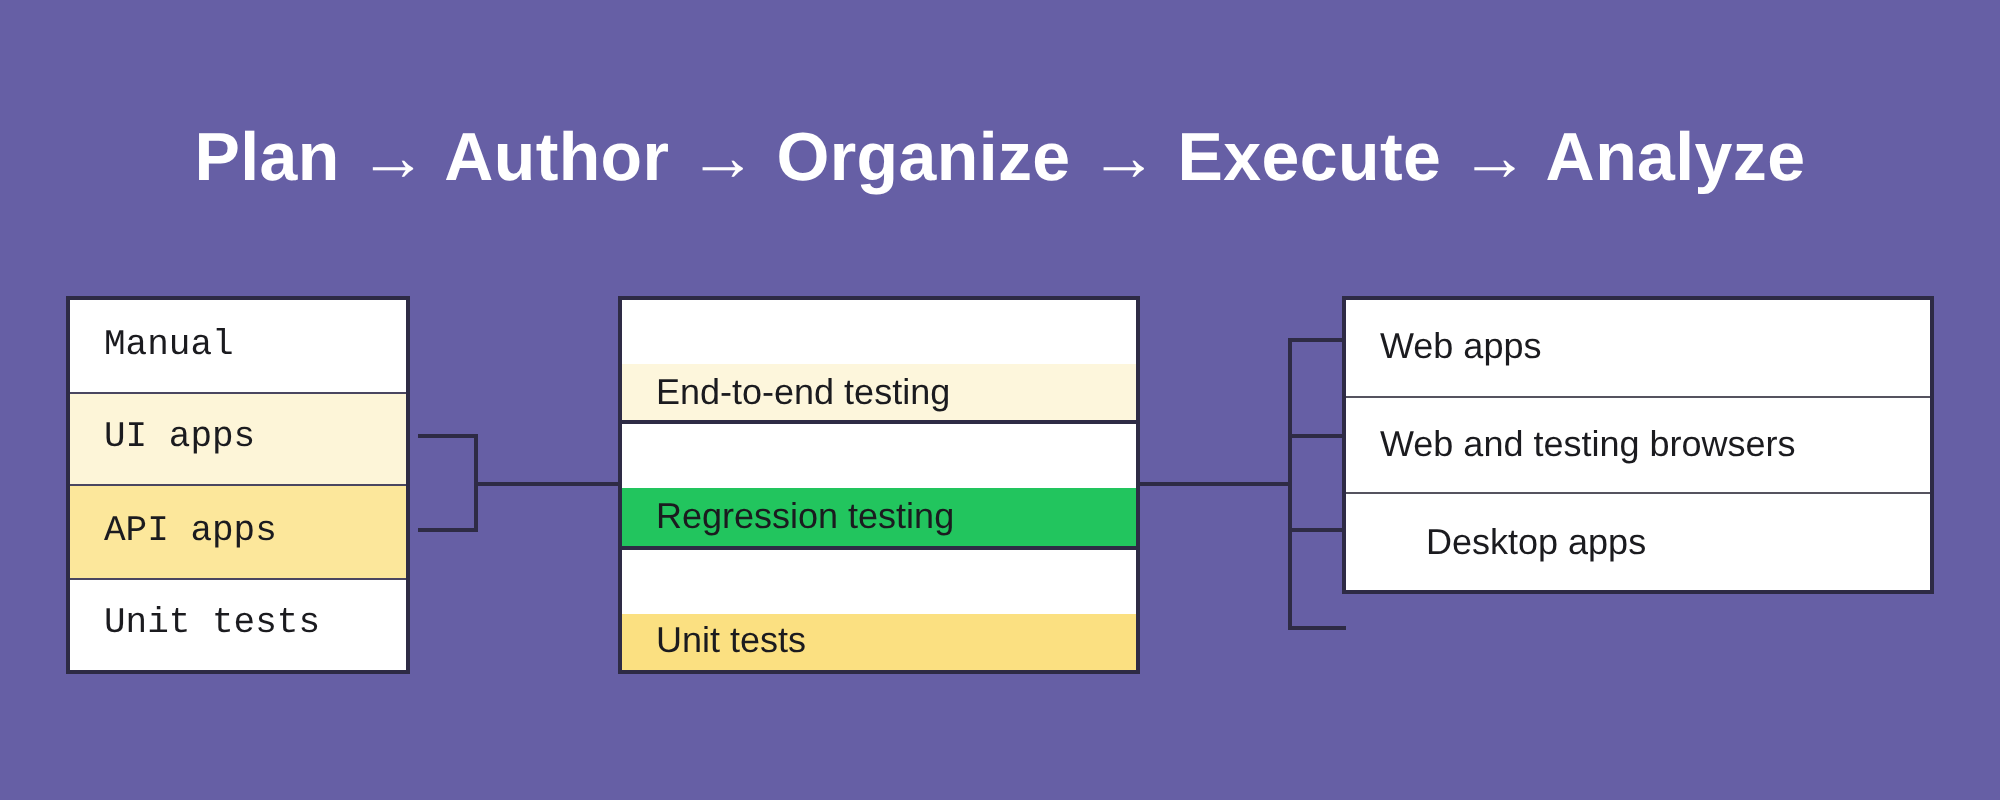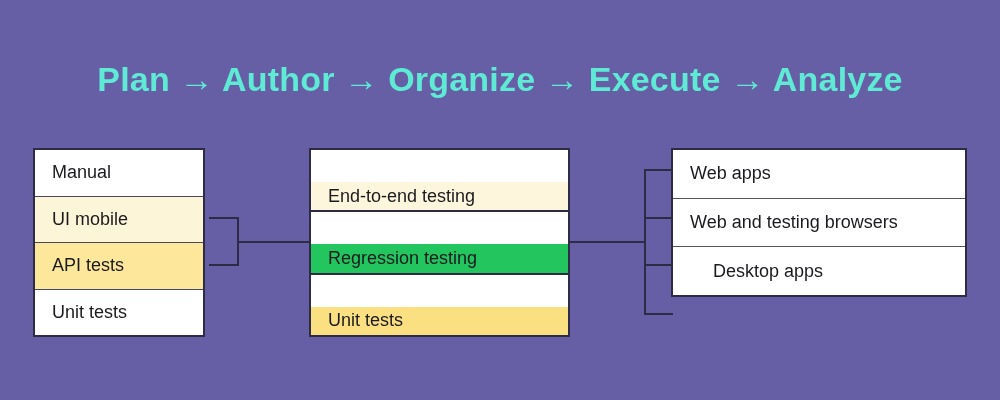--- a/index.html
+++ b/index.html
@@ -50,21 +50,21 @@
     align-items: center;
     color: #1B1B1F;
     font-size: 18px;
     font-weight: normal;
     padding-left: 17px;
     white-space: nowrap;
     overflow: hidden;
   }
 
   
-  #group-left  { left: 33px;  top: 148px; width: 172px; height: 189px; }
+  #group-left  { left: 33px;  top: 148px; width: 172px; height: 189px; font-family: Liberation Mono, monospace; }
   #group-left  .row { flex: 1 1 0; border-bottom: 1.5px solid #4A4660; }
   #group-left  .row:last-child { border-bottom: none; }
 
   
   #group-mid   { left: 309px; top: 148px; width: 261px; height: 189px; }
   #group-mid   .row { flex: 1 1 0; border-bottom: 2px solid #2E2B45; margin-top: 32px; }
   #group-mid   .row:last-child { border-bottom: none; }
 
   
   #group-right { left: 671px; top: 148px; width: 296px; height: 149px; }
@@ -91,26 +91,26 @@
   #c2-stub-1      { left: 644px; top: 169px; width: 29px; }
   #c2-stub-2      { left: 644px; top: 217px; width: 29px; }
   #c2-stub-3      { left: 644px; top: 264px; width: 29px; }
   #c2-stub-4      { left: 644px; top: 313px; width: 29px; }
 </style>
 </head>
 <body>
 
 <div id="canvas" style="background: rgb(102, 95, 165);">
 
-  <div class="title" style="color: #5eead4;">Plan → Author → Organize → Execute → Analyze</div>
+  <div class="title" style="color: #ffffff;">Plan → Author → Organize → Execute → Analyze</div>
 
   <div class="group" id="group-left">
     <div class="row" style="background: rgb(255, 255, 255);">Manual</div>
-    <div class="row" style="background: rgb(253, 245, 216);">UI mobile</div>
-    <div class="row" style="background: rgb(252, 231, 155);">API tests</div>
+    <div class="row" style="background: rgb(253, 245, 216);">UI apps</div>
+    <div class="row" style="background: rgb(252, 231, 155);">API apps</div>
     <div class="row" style="background: rgb(255, 255, 255);">Unit tests</div>
   </div>
 
   <div class="conn h" id="c1-stub-top" style="background: rgb(46, 43, 69);"></div>
   <div class="conn h" id="c1-stub-bot" style="background: rgb(46, 43, 69);"></div>
   <div class="conn v" id="c1-vert" style="background: rgb(46, 43, 69);"></div>
   <div class="conn h" id="c1-out" style="background: rgb(46, 43, 69);"></div>
 
   <div class="group" id="group-mid">
     <div class="row" style="background: rgb(253, 246, 220);">End-to-end testing</div>

